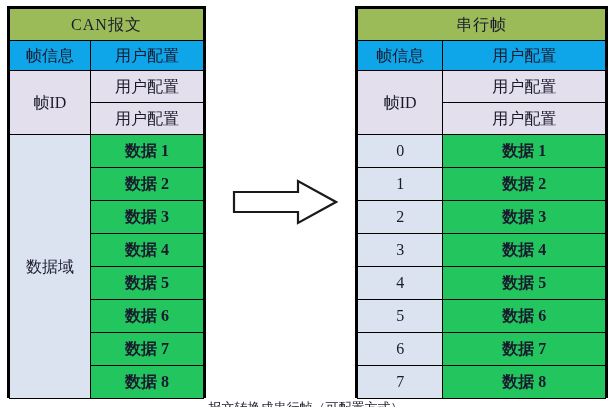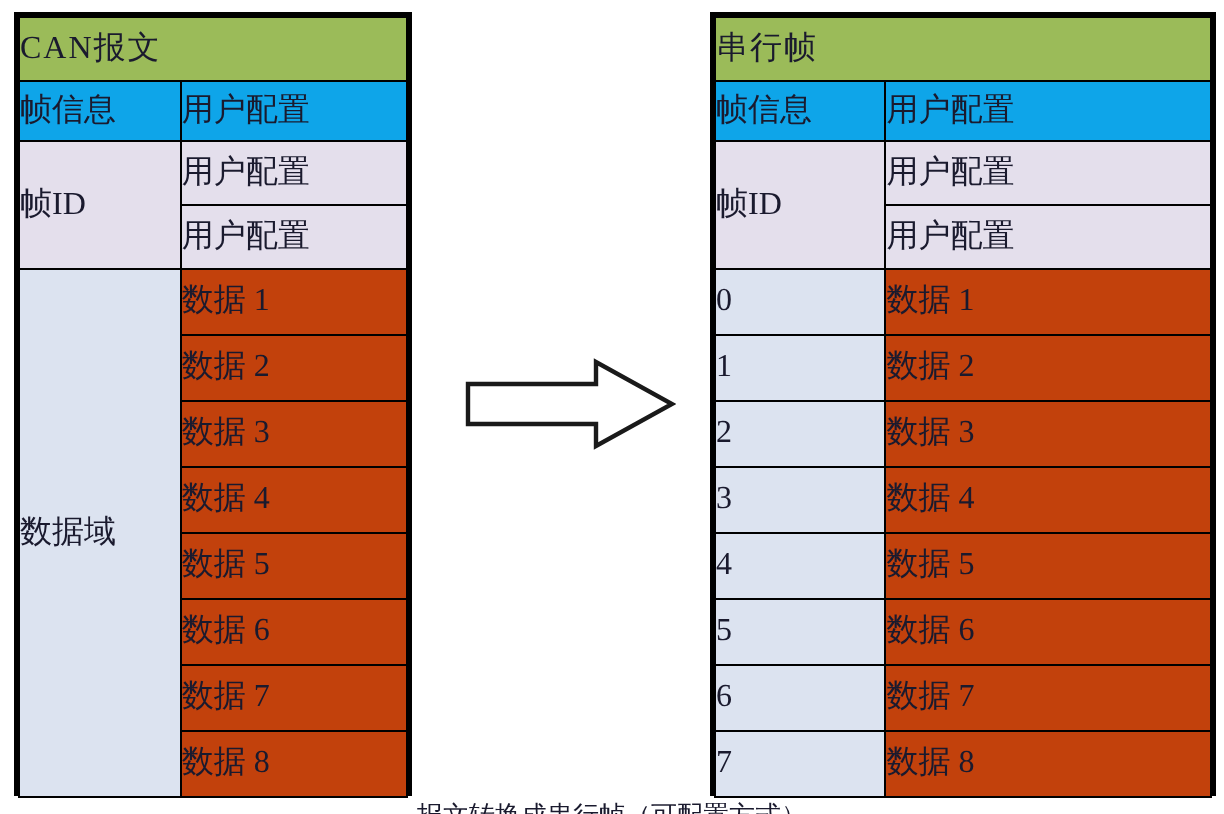--- a/index.html
+++ b/index.html
@@ -30,34 +30,35 @@
     border-collapse: collapse;
   }
   .frame-table table {
     width: 100%;
     height: 100%;
     border-collapse: collapse;
     table-layout: fixed;
   }
   .frame-table td {
     border: 1px solid #000000;
+    text-align: center;
     vertical-align: middle;
     color: #1a1a2e;
     font-size: 16px;
     line-height: 1.1;
     padding: 0;
     white-space: nowrap;
   }
 
   
   .c-title   { background: #9BBB59; }
   .c-purple  { background: #0ea5e9; }
   .c-lav     { background: #E4DFEC; }
   .c-blue    { background: #DCE3F0; }
-  .c-orange  { background: #c2410c; }
+  .c-orange  { background: #22c55e; font-weight: bold; }
 
   .title-cell {
     font-size: 17px;
     letter-spacing: 1px;
   }
   .purple-cell {
     font-size: 16px;
   }
 
   

